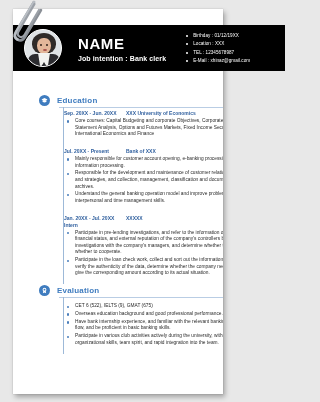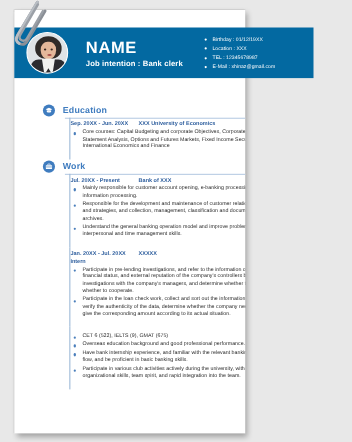--- a/index.html
+++ b/index.html
@@ -24,21 +24,21 @@
     left:4px; top:-2px;
     width:40px; height:48px;
     z-index:40;
     pointer-events:none;
   }
   
   .header {
     position:absolute;
     left:13px; top:25px;
     width:303px; height:46px;
-    background:#0369a1;
+    background:#000000;
     z-index:20;
     display:flex;
     align-items:center;
   }
   .photo {
     width:38px; height:38px;
     border-radius:50%;
     margin-left:11px;
     background:#dfe3e6;
     overflow:hidden;
@@ -227,31 +227,20 @@
           <span class="eh-org">XXX University of Economics</span>
           <span class="eh-role">Finance major</span>
         </div>
         <ul class="bullets">
           <li>Core courses: Capital Budgeting and corporate Objectives, Corporate Finance, Financial Statement Analysis, Options and Futures Markets, Fixed Income Securities, Risk Management, International Economics and Finance</li>
         </ul>
       </div>
     </div>
 
     <div class="section">
-      <div class="sec-head">
-        <span class="sec-icon">
-          <svg width="7" height="7" viewBox="0 0 16 16">
-              <rect x="1.5" y="5" width="13" height="8" rx="1" fill="#ffffff"></rect>
-              <path d="M5.5 5 L5.5 3.4 Q5.5 2.6 6.4 2.6 L9.6 2.6 Q10.5 2.6 10.5 3.4 L10.5 5" stroke="#ffffff" stroke-width="1.5" fill="none"></path>
-              <rect x="1.5" y="8" width="13" height="1.3" fill="#3f7cbf"></rect>
-            </svg>
-        </span>
-        <span class="sec-title">Work</span>
-        <span class="rule"></span>
-      </div>
       <div class="sec-body">
         <span class="vline"></span>
         <div class="entry-head">
           <span class="eh-date">Jul. 20XX - Present</span>
           <span class="eh-org">Bank of XXX</span>
           <span class="eh-role">Bank Account Manager</span>
         </div>
         <ul class="bullets">
           <li>Mainly responsible for customer account opening, e-banking processing and related customer information processing.</li>
           <li>Responsible for the development and maintenance of customer relations, research annual reports and strategies, and collection, management, classification and documentation of departmental archives.</li>
@@ -270,20 +259,31 @@
         </div>
         <div class="sub-role">Intern</div>
         <ul class="bullets">
           <li>Participate in pre-lending investigations, and refer to the information of the company's operations, financial status, and external reputation of the company's controllers by means of on-the-spot investigations with the company's managers, and determine whether there is any risk and decide whether to cooperate.</li>
           <li>Participate in the loan check work, collect and sort out the information provided by the customer, verify the authenticity of the data, determine whether the company needs the service, and finally give the corresponding amount according to its actual situation.</li>
         </ul>
       </div>
     </div>
 
     <div class="section">
+      <div class="sec-head">
+        <span class="sec-icon">
+          <svg width="7" height="7" viewBox="0 0 16 16">
+              <circle cx="8" cy="6" r="4.3" fill="#ffffff"></circle>
+              <circle cx="8" cy="6" r="2.2" fill="#3f7cbf"></circle>
+              <path d="M5.3 9.3 L4.2 14 L8 12.3 L11.8 14 L10.7 9.3 Z" fill="#ffffff"></path>
+            </svg>
+        </span>
+        <span class="sec-title">Evaluation</span>
+        <span class="rule"></span>
+      </div>
       <div class="sec-body">
         <span class="vline"></span>
         <ul class="bullets" style="padding-top:2px;">
           <li>CET 6 (522), IELTS (9), GMAT (675)</li>
           <li>Overseas education background and good professional performance.</li>
           <li>Have bank internship experience, and familiar with the relevant banking work system and work flow, and be proficient in basic banking skills.</li>
           <li>Participate in various club activities actively during the university, with strong communication and organizational skills, team spirit, and rapid integration into the team.</li>
         </ul>
       </div>
     </div>

